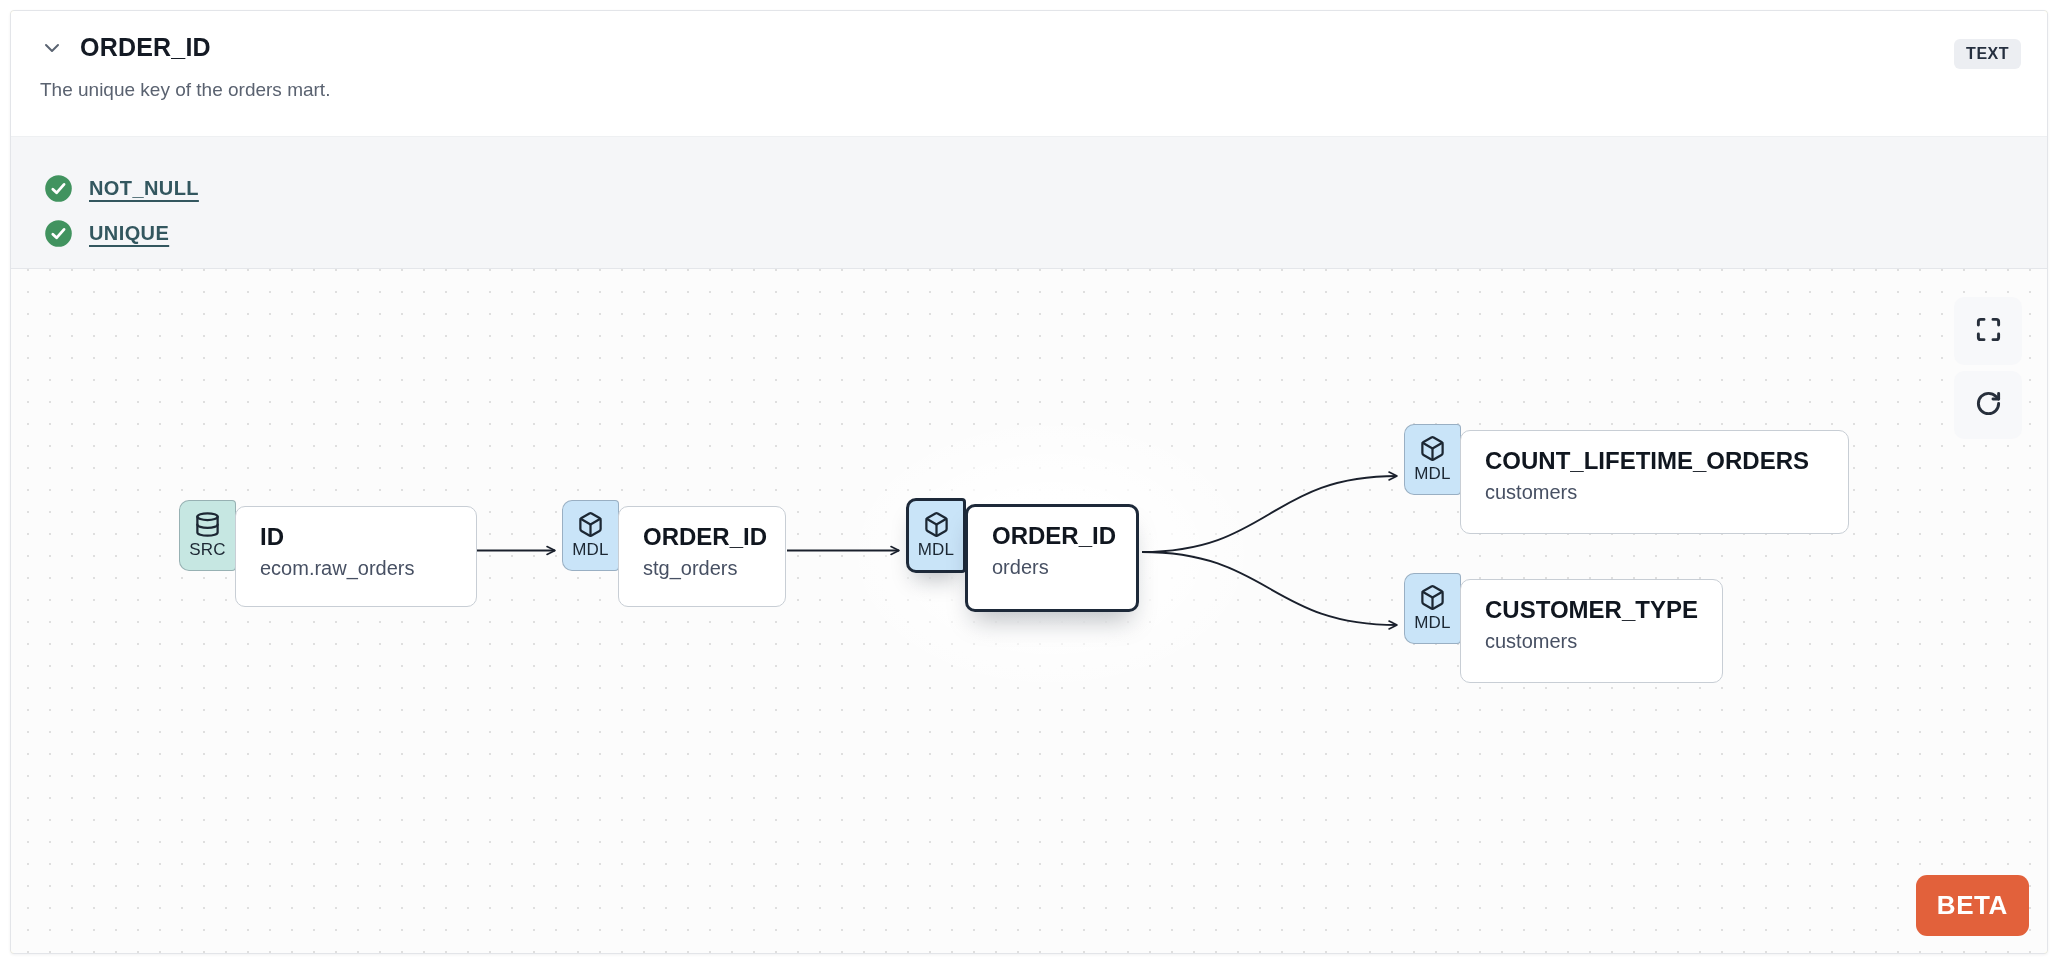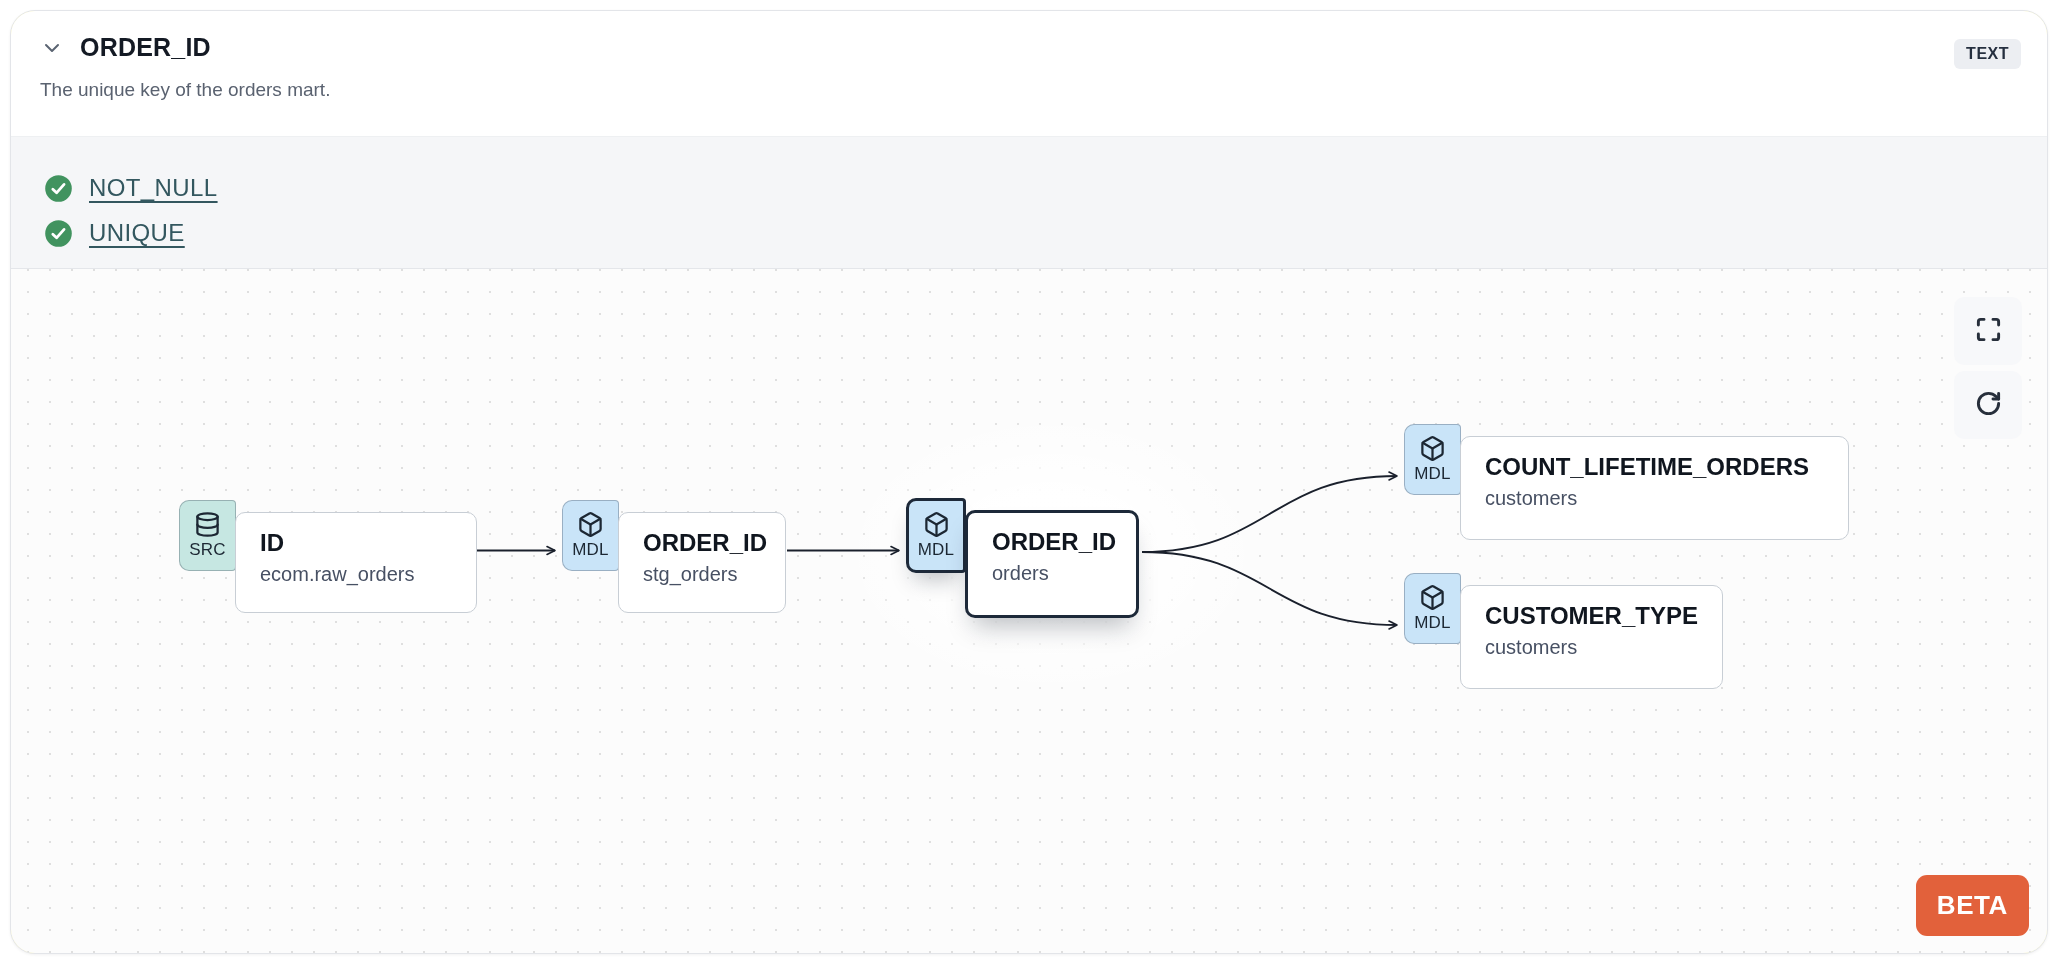--- a/index.html
+++ b/index.html
@@ -8,21 +8,21 @@
     width: 2058px; height: 964px;
     font-family: "Liberation Sans", sans-serif;
     color: #151b26;
     position: relative;
     overflow: hidden;
   }
   .card {
     position: absolute; inset: 10px;
     background: #fef9c3;
     border: 1px solid #e3e5e9;
-    border-radius: 25px;
+    border-radius: 4px;
     overflow: hidden;
     box-shadow: 0 1px 3px rgba(16,24,40,0.06);
     display: flex; flex-direction: column;
   }
   
   .card-header { padding: 22px 26px 0 28px; height: 125px; position: relative; background:#fff; }
   .title-row { display: flex; align-items: center; gap: 15px; }
   .chevron-btn { width: 26px; height: 26px; color: #5b6472; cursor: pointer; display:flex; align-items:center; justify-content:center; }
   .chevron-btn svg { width: 24px; height: 24px; }
   .page-title { font-size: 25px; font-weight: 600; letter-spacing: 0.2px; color:#141a24; }
@@ -38,21 +38,21 @@
     height: 133px; background: #f5f6f8;
     border-top: 1px solid #eef0f2;
     border-bottom: 1px solid #e4e6ea;
     padding: 16px 28px 0 33px;
     display: flex; flex-direction: column; justify-content: center; gap: 16px;
   }
   .test-row { display: flex; align-items: center; gap: 16px; }
   .test-status-icon { width: 29px; height: 29px; color: var(--success-green, #41935f); flex: none; }
   .test-status-icon svg { width: 29px; height: 29px; display:block; }
   .test-link {
-    font-size: 24px; font-weight: 400; letter-spacing: 0.4px;
+    font-size: 20px; font-weight: 700; letter-spacing: 0.4px;
     color: var(--test-link, #33575f);
     text-decoration: underline; text-underline-offset: 5px; text-decoration-thickness: 1.5px;
     cursor: pointer;
   }
   
   .canvas {
     position: relative; flex: 1;
     background-color: #fcfcfc;
     background-image: radial-gradient(#dfdfdf 1.3px, transparent 1.3px);
     background-size: 22px 22px;
@@ -72,21 +72,21 @@
     border-radius: 10px 4px 4px 10px;
     border: 1px solid rgba(29,41,57,0.28);
     display: flex; flex-direction: column; align-items: center; justify-content: center;
     gap: 2px; z-index: 1;
   }
   .node-badge.src { background: var(--src-badge, #c6e7e2); }
   .node-badge.mdl { background: var(--mdl-badge, #c9e4f8); }
   .badge-icon svg { width: 27px; height: 27px; display: block; color: #1c2733; }
   .badge-label { font-size: 17px; font-weight: 500; color: #1c2733; letter-spacing: 0.2px; }
   .node-card {
-    position: absolute; left: 56px; top: 12px; z-index: 2;
+    position: absolute; left: 56px; top: 6px; z-index: 2;
     background: #ffffff;
     border: 1px solid #c8ced5;
     border-radius: 10px;
     padding: 16px 24px 0 24px;
   }
   .node-title { font-size: 24px; font-weight: 600; color: #10161f; white-space: nowrap; }
   .node-sub { font-size: 20px; color: #475063; margin-top: 6px; white-space: nowrap; }
   .node.selected .node-badge {
     width: 60px; height: 75px;
     border: 3px solid var(--selected-border, #1d2939);

